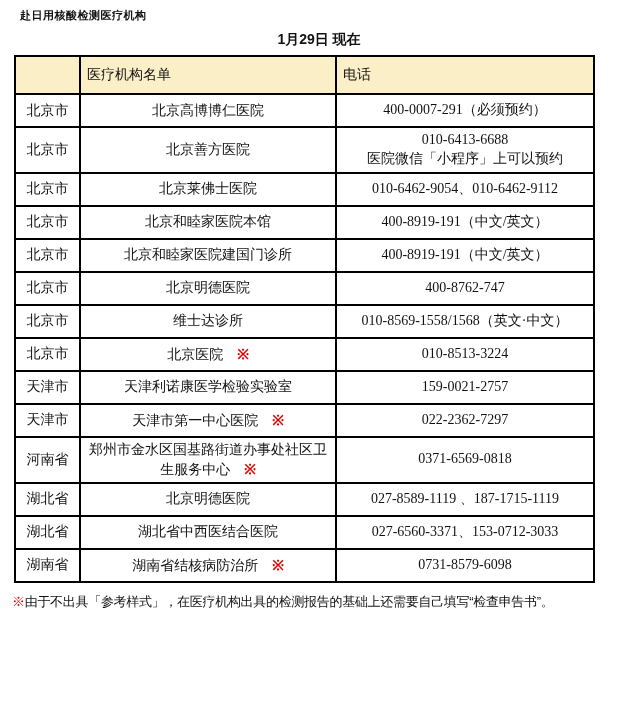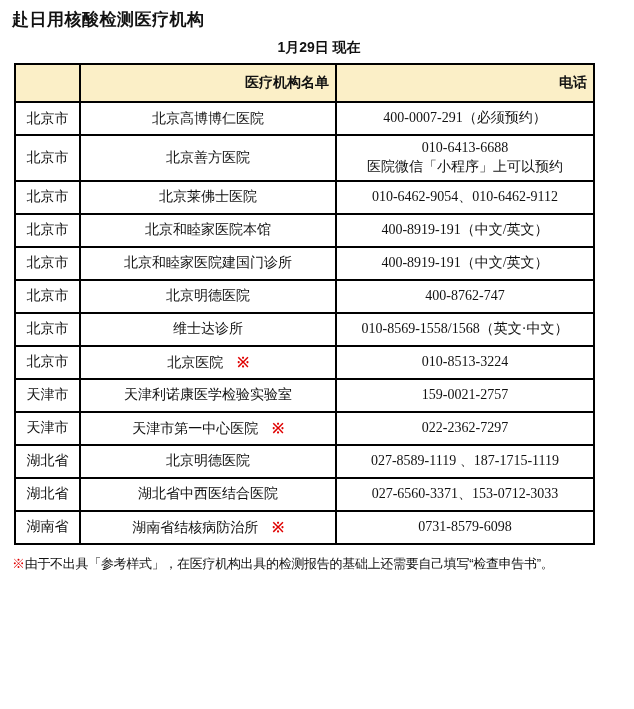--- a/index.html
+++ b/index.html
@@ -5,23 +5,23 @@
   html,body{margin:0;padding:0;background:#ffffff;}
   body{
     width:634px;height:709px;
     font-family:"Liberation Serif",serif;
     color:#111;
     position:relative;
     overflow:hidden;
   }
   .page{padding:6px 6px 0 10px;}
   .title{
-    font-size:17px;
+    font-size:11px;
     font-weight:bold;
-    margin:2px 0 0 2px;
+    margin:2px 0 0 10px;
     letter-spacing:0.5px;
   }
   .date-line{
     text-align:center;
     font-family:"Liberation Sans",sans-serif;
     font-weight:bold;
     font-size:14px;
     margin:8px 0 6px 0;
   }
   table.inst{
@@ -32,22 +32,22 @@
   }
   table.inst th, table.inst td{
     border:2px solid #000;
     font-size:14px;
     vertical-align:middle;
     padding:3px 6px;
     word-break:break-all;
   }
   table.inst thead th{
     background:#FBEFC7;
-    font-weight:bold;
-    text-align:right;
+    font-weight:normal;
+    text-align:left;
     height:30px;
   }
   tbody tr{height:33px;text-align:center;}
   td.col-province{padding-left:5px;}
   td.col-phone div{white-space:nowrap;line-height:1.35;}
   .red{color:#E00000;}
   .note-mark{margin-left:14px;font-weight:bold;}
   .footnote{
     font-family:"Liberation Sans",sans-serif;
     font-size:13px;
@@ -144,20 +144,27 @@
           </td>
         </tr>
         <tr>
           <td class="col-province">天津市</td>
           <td class="col-name"><span>天津市第一中心医院</span><span class="red note-mark">※</span></td>
           <td class="col-phone">
             <div>022-2362-7297</div>
           </td>
         </tr>
         <tr>
+          <td class="col-province">河南省</td>
+          <td class="col-name"><span>郑州市金水区国基路街道办事处社区卫生服务中心</span><span class="red note-mark">※</span></td>
+          <td class="col-phone">
+            <div>0371-6569-0818</div>
+          </td>
+        </tr>
+        <tr>
           <td class="col-province">湖北省</td>
           <td class="col-name"><span>北京明德医院</span></td>
           <td class="col-phone">
             <div>027-8589-1119 、187-1715-1119</div>
           </td>
         </tr>
         <tr>
           <td class="col-province">湖北省</td>
           <td class="col-name"><span>湖北省中西医结合医院</span></td>
           <td class="col-phone">

